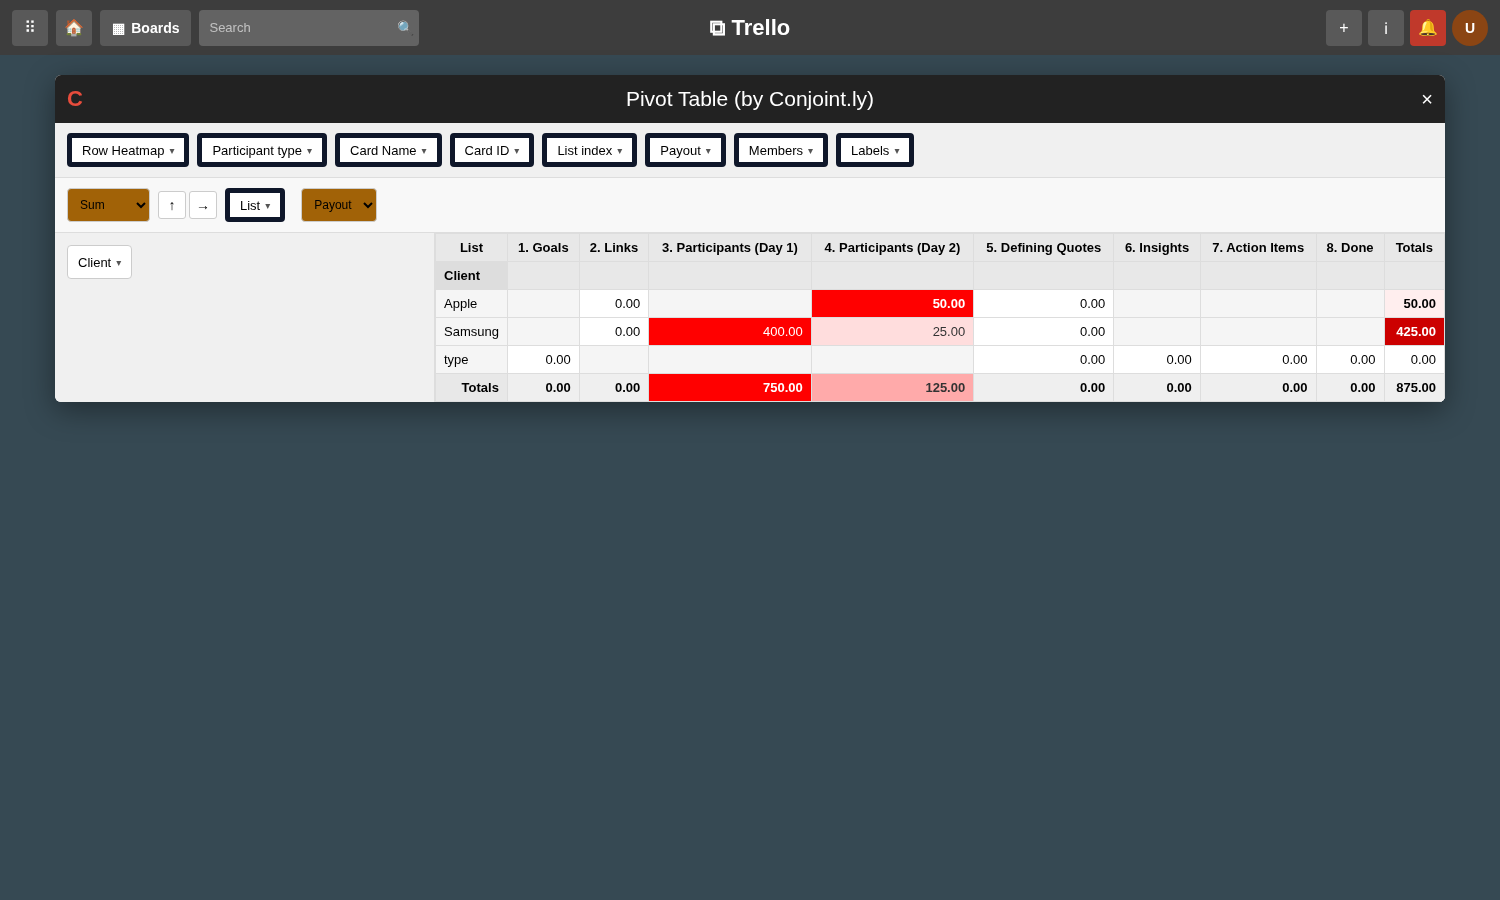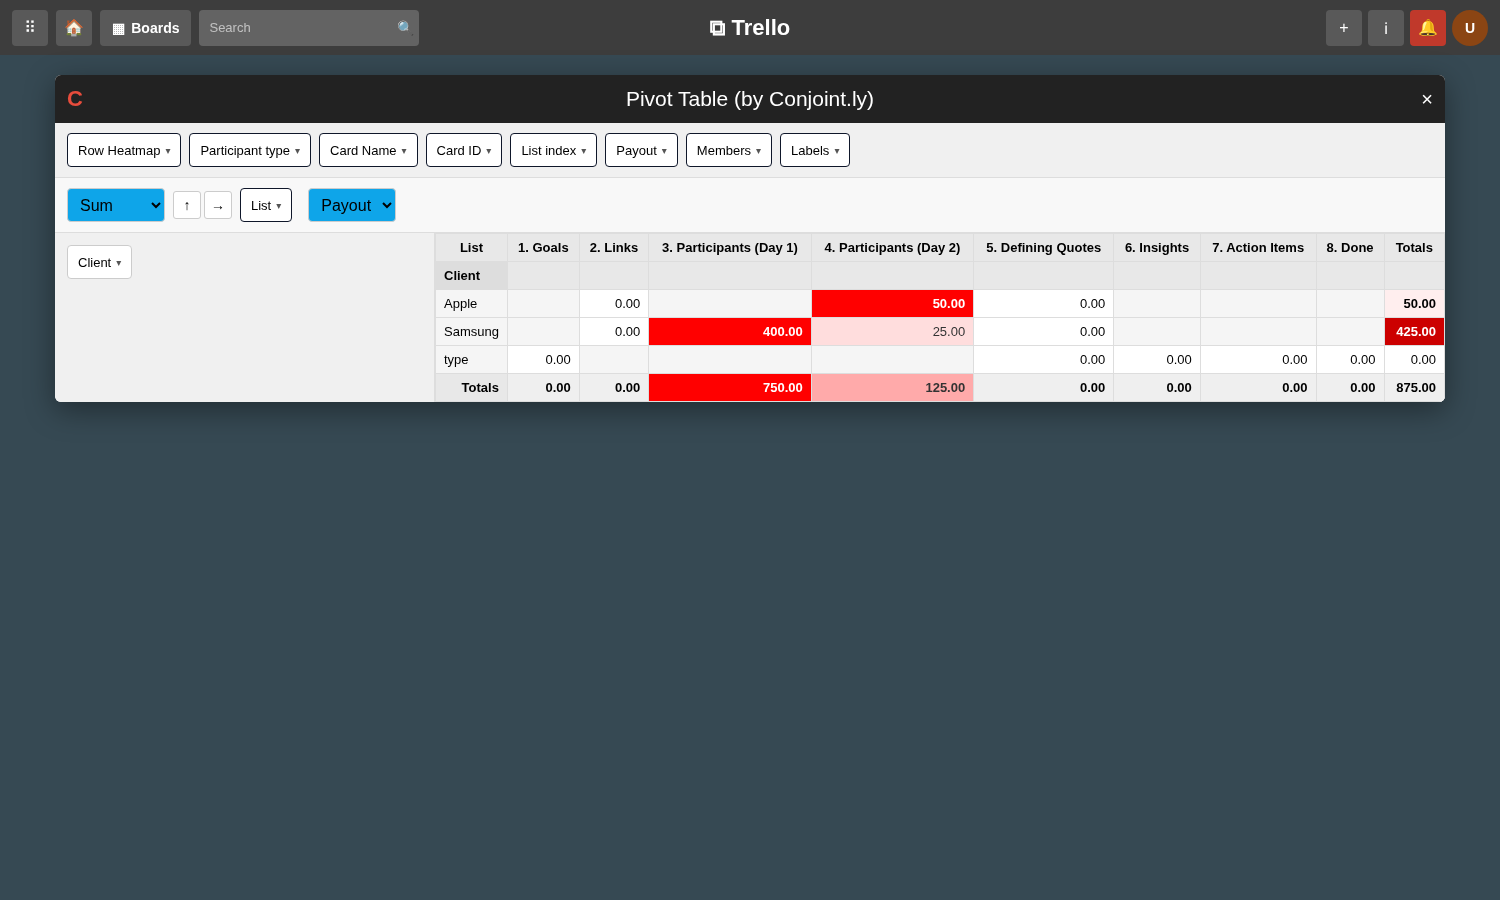--- a/index.html
+++ b/index.html
@@ -124,34 +124,34 @@
     .filter-bar {
       background: #f0f0f0;
       padding: 10px 12px;
       display: flex; align-items: center; gap: 8px;
       border-bottom: 1px solid #ddd;
       flex-shrink: 0;
       flex-wrap: wrap;
     }
     .filter-select {
       background: #fff;
-      border: 1px solid #0f172a;
+      border: 5px solid #0f172a;
       border-radius: 4px;
       padding: 5px 10px;
       font-size: 13px;
       cursor: pointer;
       height: 34px;
       display: flex; align-items: center; gap: 5px;
     }
     .filter-select-elem {
-      background: #0ea5e9;
+      background: #a16207;
       border: 1px solid #ccc;
       border-radius: 4px;
       padding: 4px 8px;
-      font-size: 16px;
+      font-size: 12px;
       cursor: pointer;
       height: 34px;
     }
 
     
     .pivot-controls {
       background: #f8f8f8;
       padding: 10px 12px;
       display: flex; align-items: center; gap: 8px;
       border-bottom: 1px solid #ddd;
@@ -421,21 +421,21 @@
                 <td class="empty-cell"></td>
                 <td style="background:#ffeeee; font-weight:700;">50.00</td>
               </tr>
 
 
 
               <tr>
                 <td class="row-label">Samsung</td>
                 <td class="empty-cell"></td>
                 <td>0.00</td>
-                <td style="background:#ff0000; color:#fff; font-weight:700;">400.00</td>
+                <td style="background:#ff0000; color:#fff; font-weight:400;">400.00</td>
                 <td style="background:#ffdddd; color:#333;">25.00</td>
                 <td>0.00</td>
                 <td class="empty-cell"></td>
                 <td class="empty-cell"></td>
                 <td class="empty-cell"></td>
                 <td style="background:#cc0000; color:#fff; font-weight:700;">425.00</td>
               </tr>
 
               <tr>
                 <td class="row-label">type</td>

